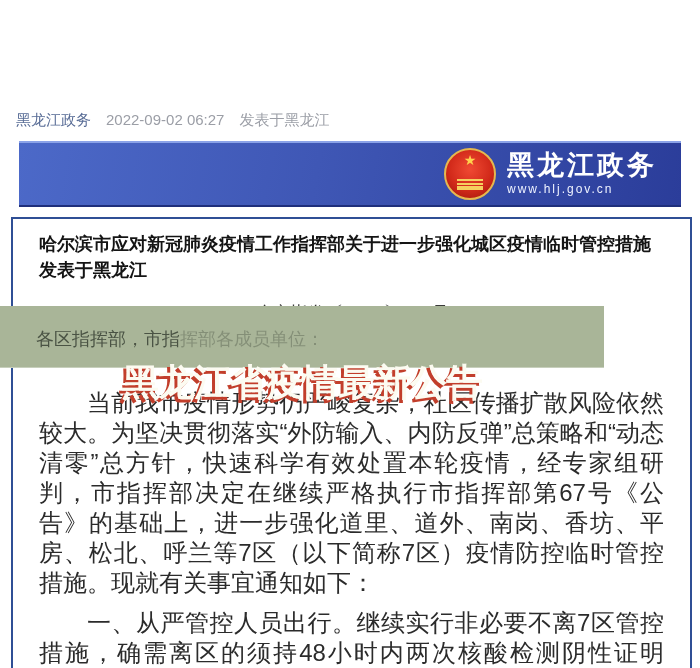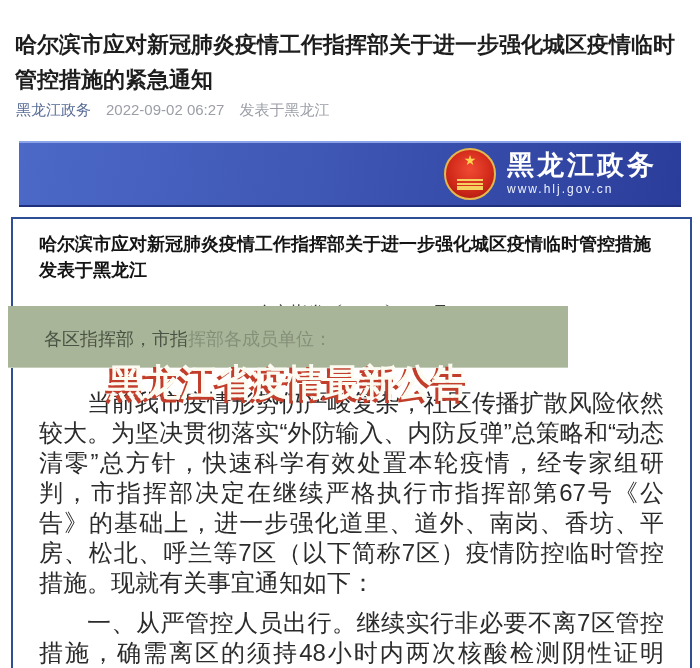--- a/index.html
+++ b/index.html
@@ -2,21 +2,21 @@
 <html><head>
 <meta charset="utf-8">
 <style>
   html,body{margin:0;padding:0;background:#fff;}
   .page{position:relative;width:700px;height:668px;background:#ffffff;overflow:hidden;
         font-family:"Liberation Sans",sans-serif;}
 
   
   .art-title{position:absolute;left:15px;top:12px;width:668px;
              font-size:22px;line-height:35px;font-weight:bold;color:#1d1d1d;}
-  .meta{position:absolute;left:16px;top:100px;font-size:15px;line-height:20px;white-space:nowrap;}
+  .meta{position:absolute;left:16px;top:110px;font-size:15px;line-height:20px;white-space:nowrap;}
   .meta .account{color:#576b95;margin-right:15px;cursor:pointer;}
   .meta .time{color:#9b9ea6;margin-right:15px;}
   .meta .loc{color:#9b9ea6;}
 
   
   .banner{position:absolute;left:19px;top:141px;width:662px;height:66px;box-sizing:border-box;
           background:linear-gradient(100deg,#4c69c8 0%,#3f57b5 45%,#2b3d9a 100%);
           border-top:2px solid #8ba3e8;border-bottom:2px solid #1f2f7b;
           display:flex;align-items:center;justify-content:flex-end;gap:11px;padding-right:24px;}
   .emblem{width:52px;height:52px;border-radius:50%;flex:0 0 auto;position:relative;
@@ -34,35 +34,34 @@
   
   .panel{position:absolute;left:11px;top:217px;width:681px;height:470px;box-sizing:border-box;
          background:#ffffff;border:2px solid #2f4f95;padding:12px 26px 0;}
   .n-title{font-size:18px;line-height:26px;font-weight:bold;color:#141414;text-align:left;}
   .n-num{font-size:18px;line-height:20px;color:#3a3a3a;text-align:center;margin-top:20px;}
   .n-spacer{height:65px;}
   .body-p{margin:0 0 10px;font-size:24px;line-height:30px;color:#2b2b2b;
           text-align:justify;text-indent:2em;}
 
   
-  .band{position:absolute;left:8px;top:306px;width:560px;height:62px;z-index:5;
+  .band{position:absolute;left:0;top:306px;width:604px;height:62px;z-index:5;
         background:#a9b598;box-shadow:inset 0 -1px 0 rgba(255,255,255,.35);}
   .salutation{position:absolute;left:36px;top:21px;font-size:18px;color:#4a5344;
               white-space:nowrap;z-index:1;}
   .salutation .ghost{opacity:.38;}
   .wm-headline{position:absolute;left:0;right:0;top:9px;text-align:center;z-index:2;
         font-size:37px;line-height:44px;font-weight:bold;letter-spacing:-1px;color:#fcfbf1;
         text-shadow:-3px 3px 0 #c23e2b;margin-top:46px;}
 </style>
 </head>
 <body>
 
 <div class="page">
 
-  <h1 class="art-title">哈尔滨市应对新冠肺炎疫情工作指挥部关于进一步强化城区疫情临时管控措施的紧急通知</h1>
 
   <div class="meta">
     <span class="account">黑龙江政务</span><span class="time">2022-09-02 06:27</span><span class="loc">发表于黑龙江</span>
   </div>
 
   <div class="banner">
     <div class="emblem"></div>
     <div class="banner-text">
       <div class="banner-name">黑龙江政务</div>
       <div class="banner-url">www.hlj.gov.cn</div>

